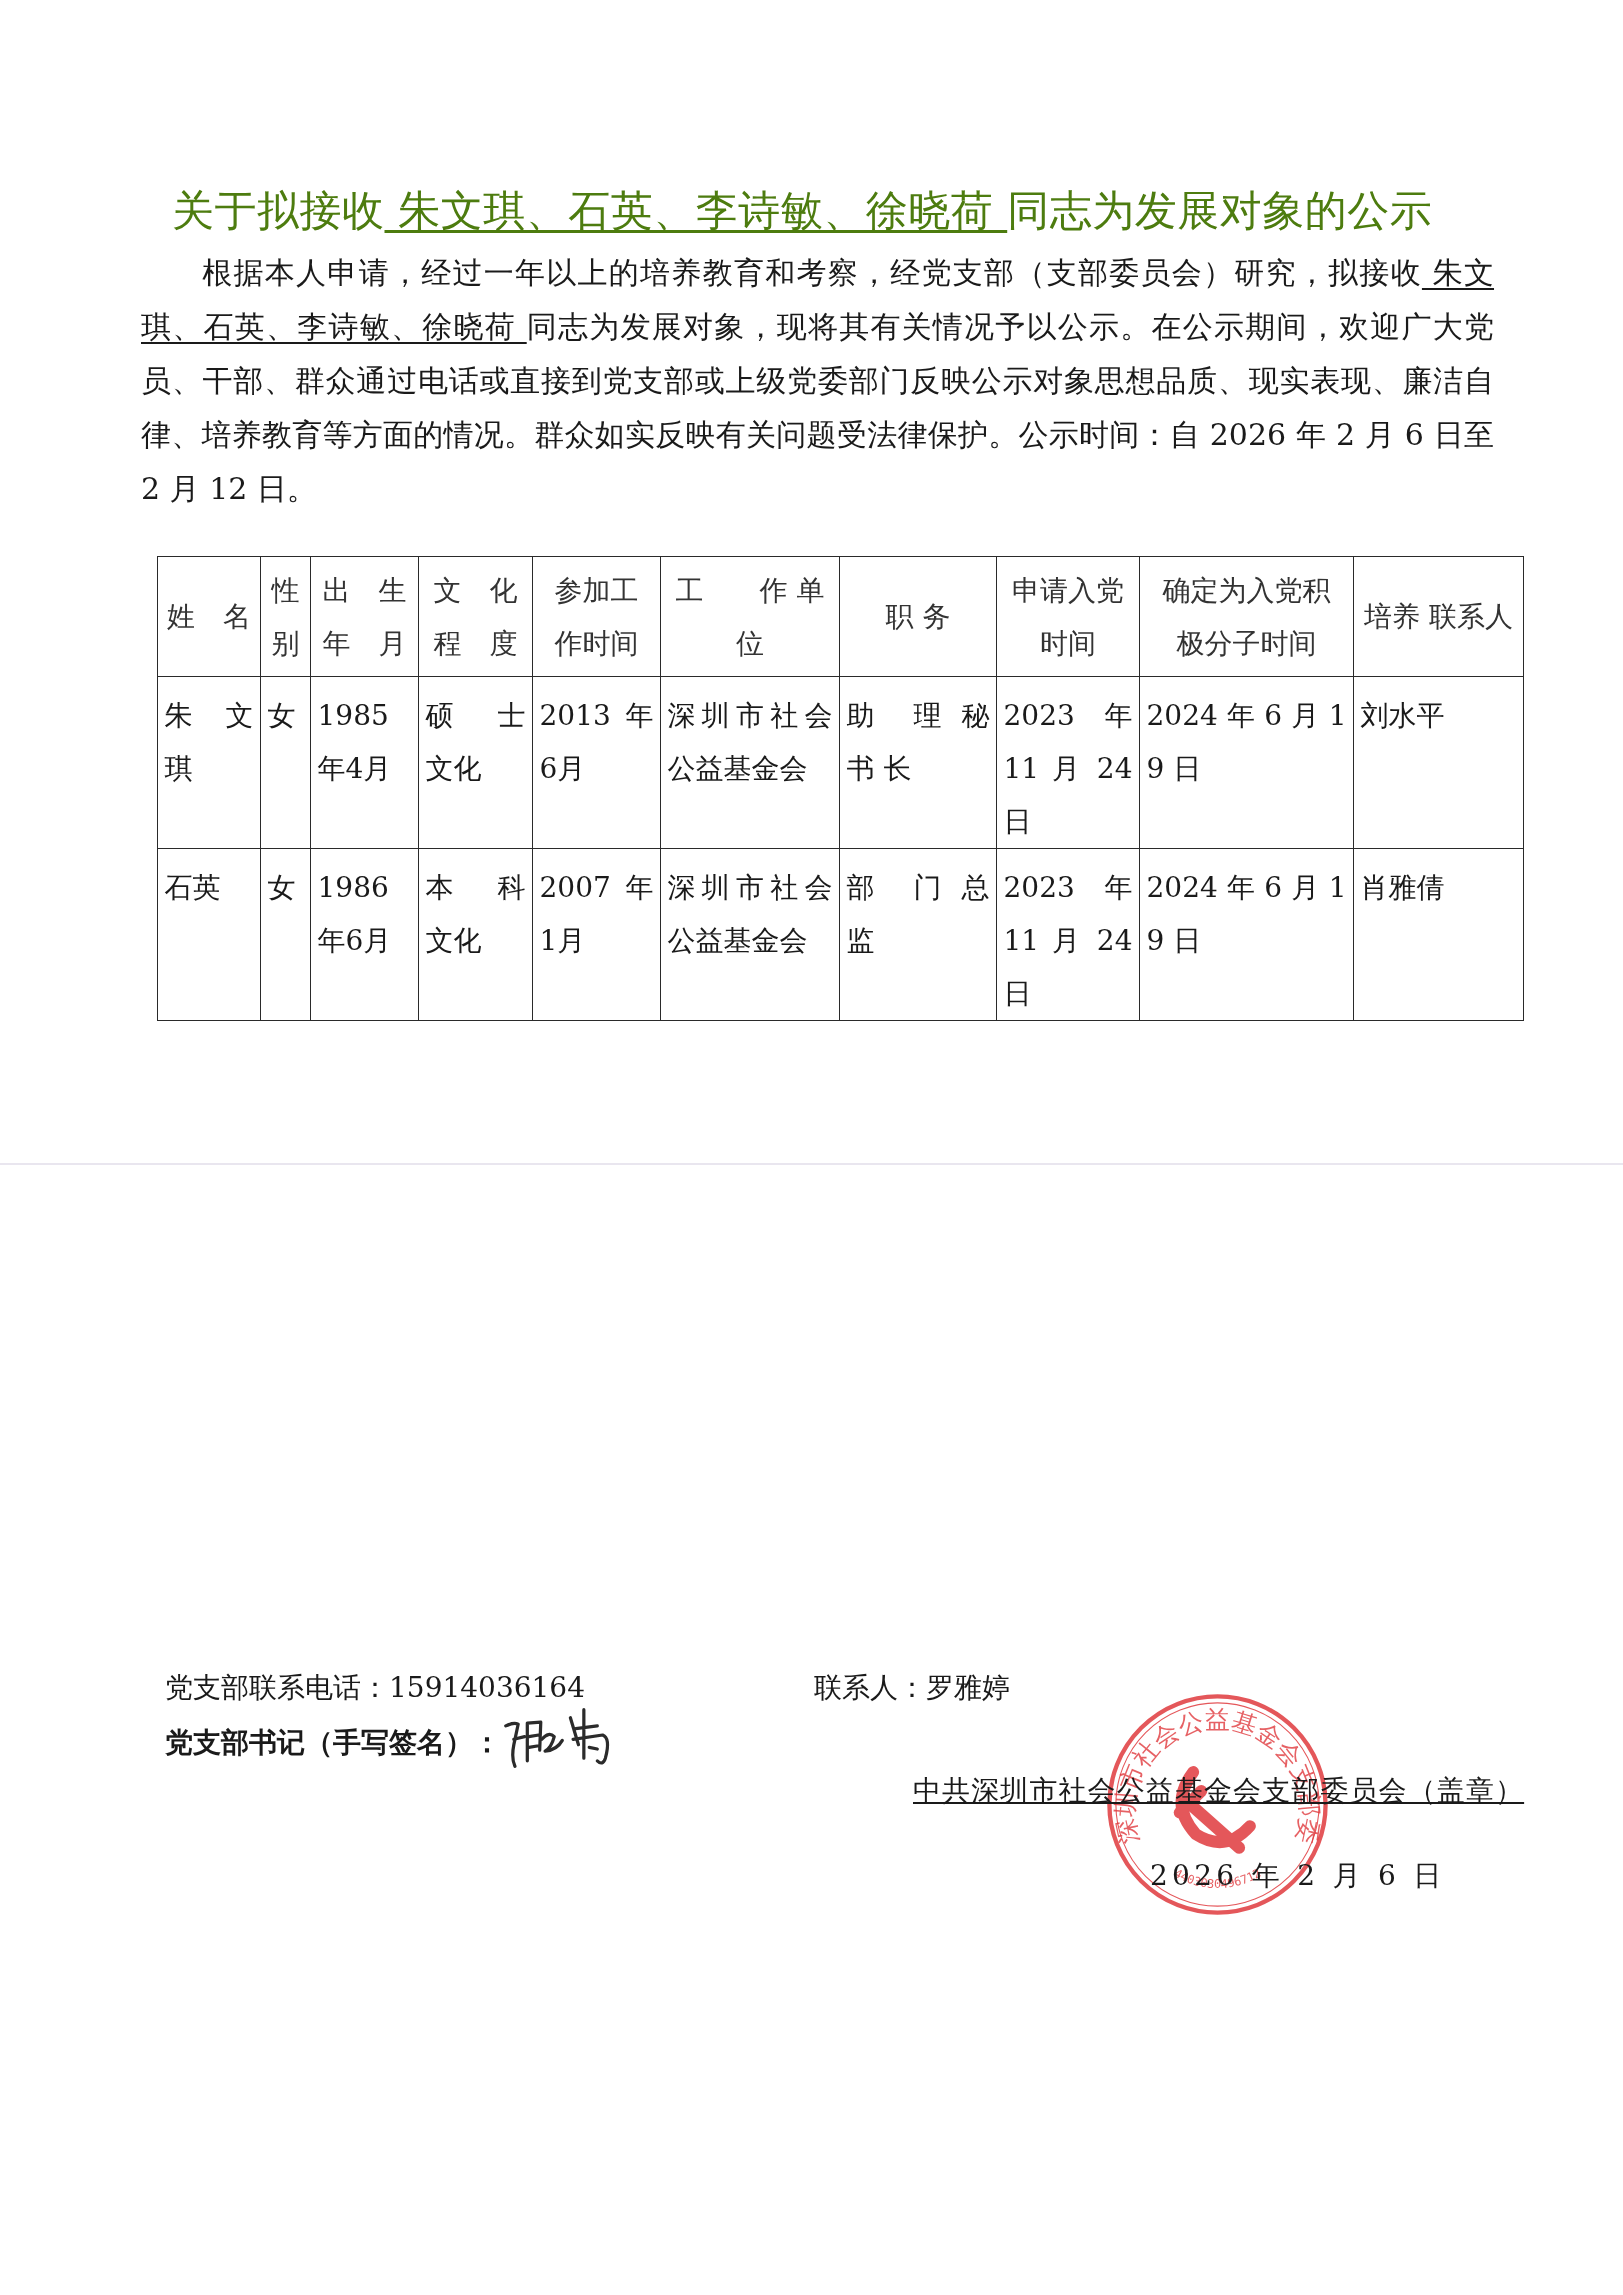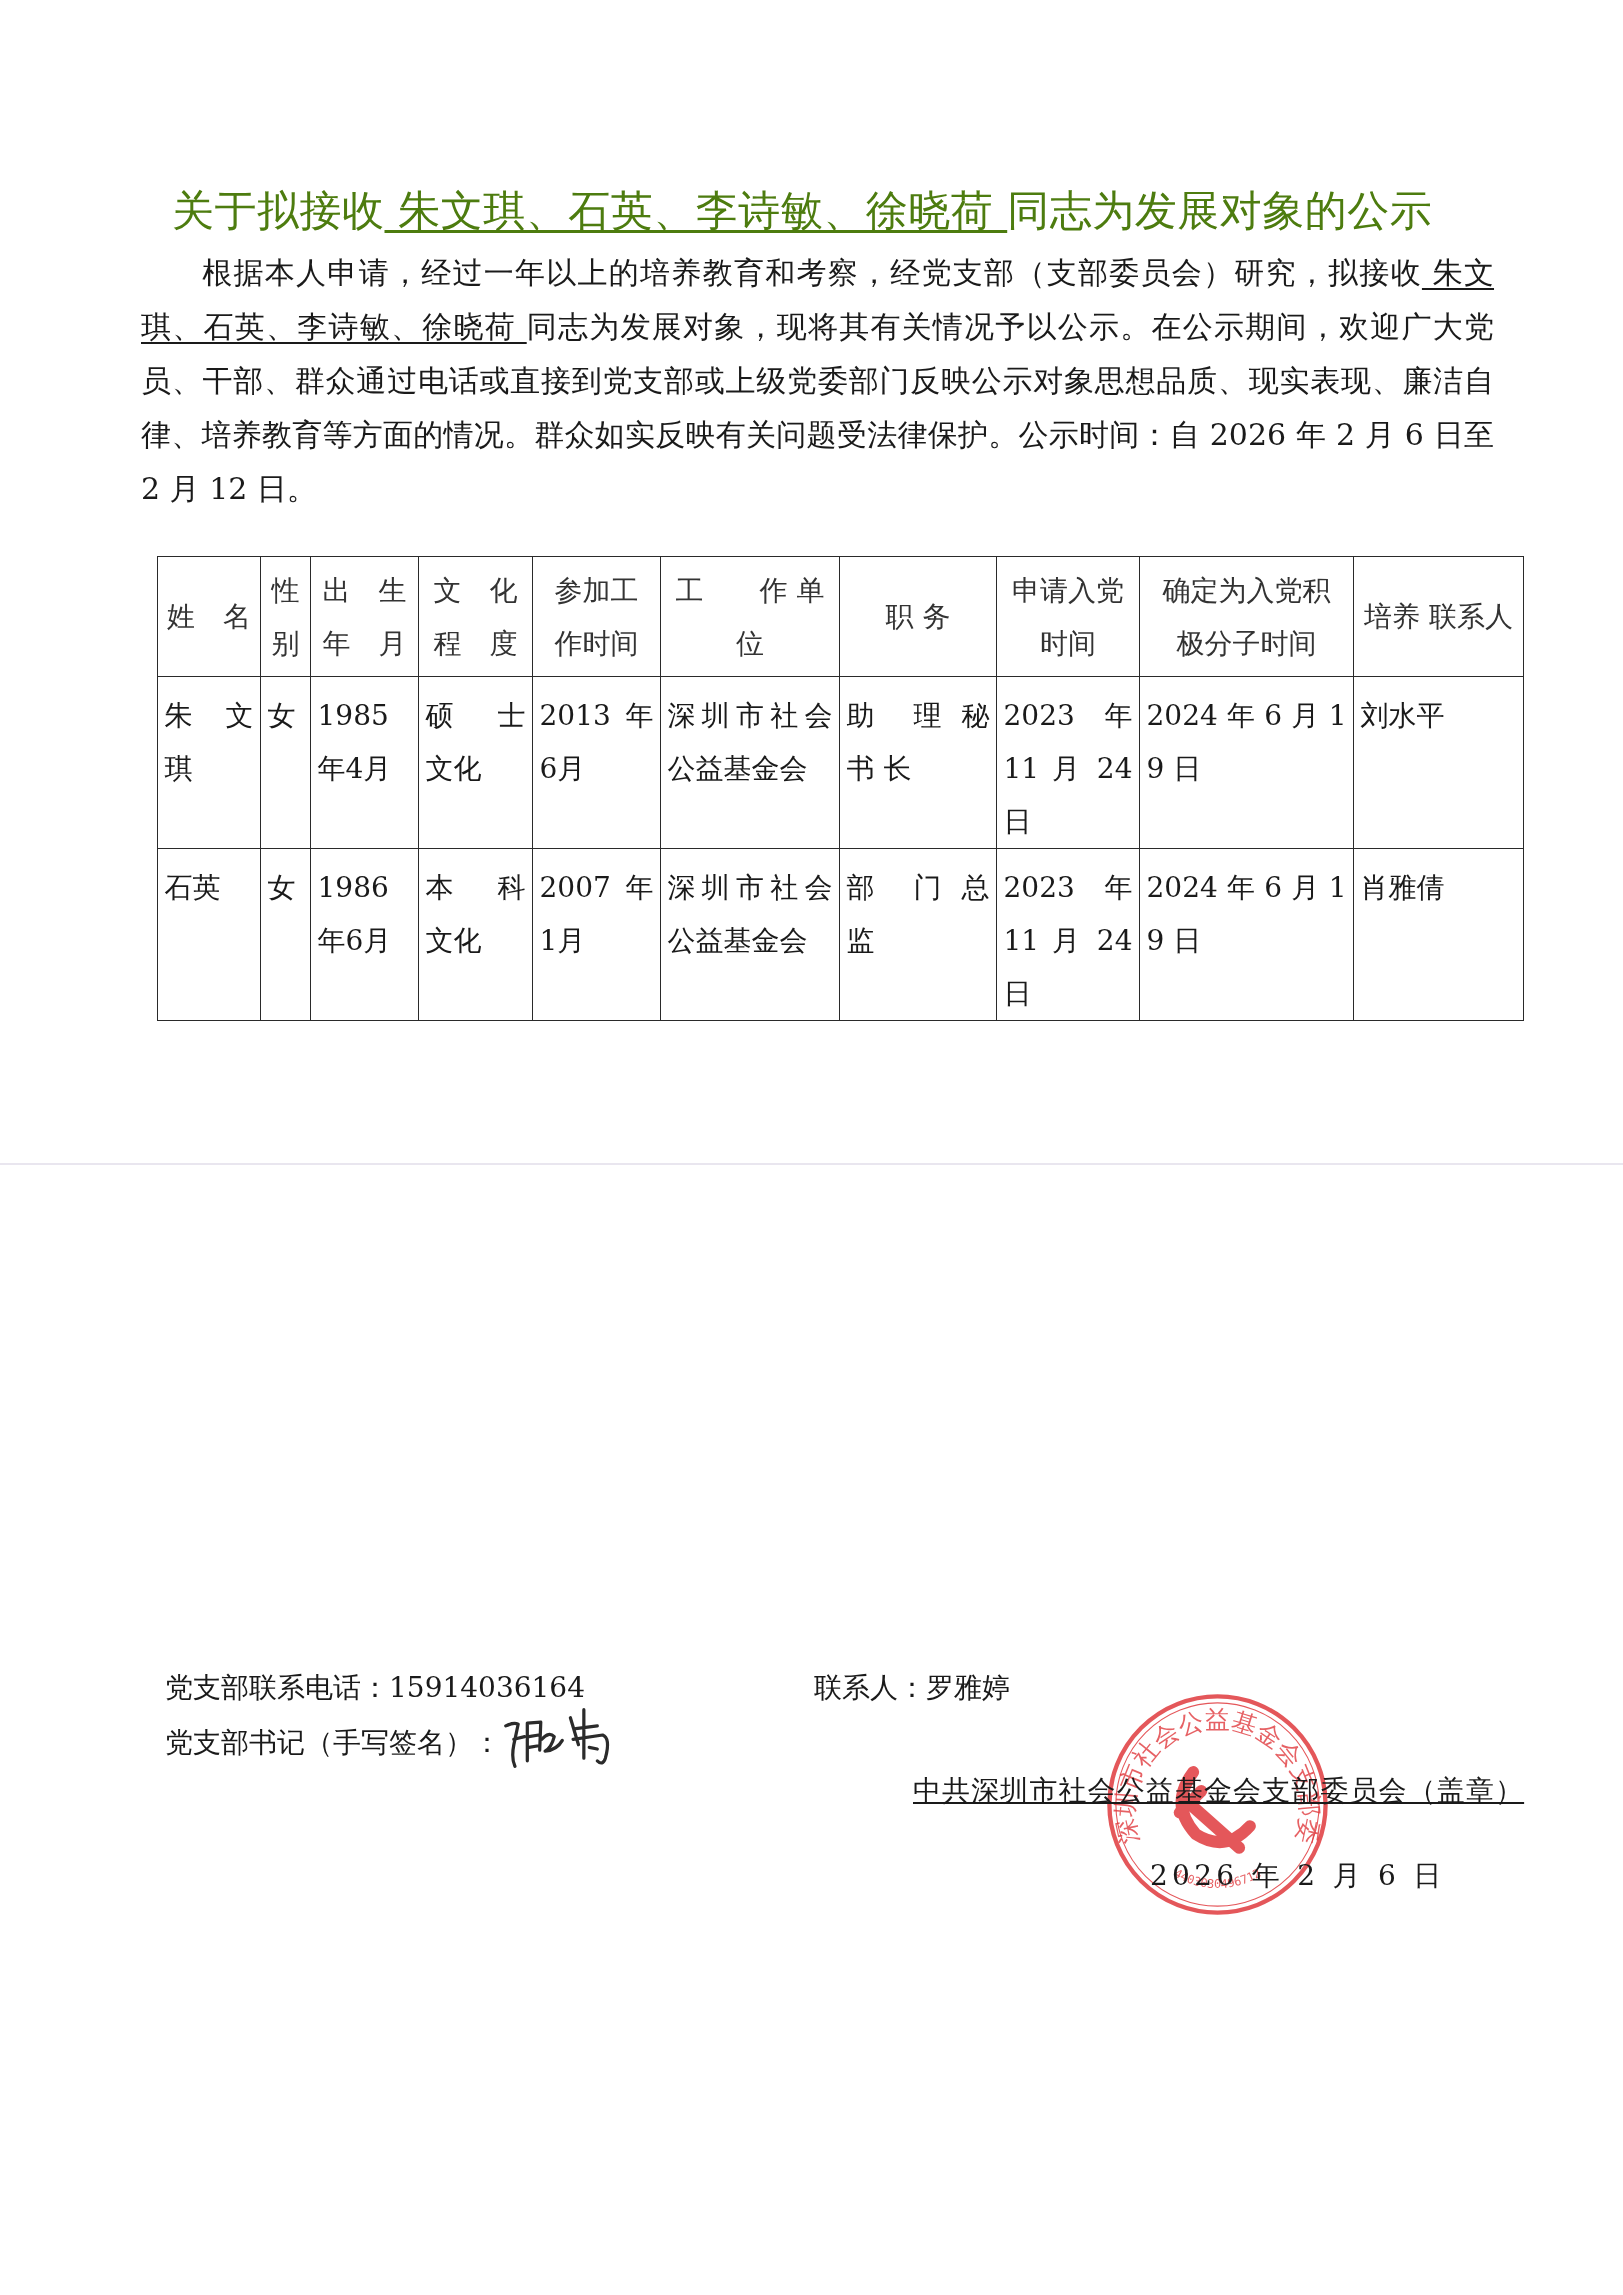--- a/index.html
+++ b/index.html
@@ -104,21 +104,21 @@
   <tbody>
   </tbody>
 </table>
 
 <div class="abs footer-text" style="left:165px; top:1669px;">
   <span>党支部联系电话：</span><span>15914036164</span>
 </div>
 <div class="abs footer-text" style="left:814px; top:1669px;">
   <span>联系人：</span><span>罗雅婷</span>
 </div>
-<div class="abs footer-text" style="left:165px; top:1724px;">
+<div class="abs footer-text" style="left:165px; top:1724px;font-weight:bold;">
   <span>党支部书记（手写签名）：</span>
 </div>
 
 <svg class="abs sig" width="124" height="70" viewBox="0 0 230 130">
   <g fill="none" stroke="#2b2b2b" stroke-width="6" stroke-linecap="round" stroke-linejoin="round">
     <path d="M5 35 Q20 28 28 32 L20 70 Q15 95 22 110 M20 60 L40 55"></path>
     <path d="M45 30 L45 100 M45 30 L70 28 L68 80 M48 55 L66 52 M48 75 L66 72"></path>
     <path d="M72 60 Q85 45 95 55 Q90 75 78 82 Q100 80 110 62"></path>
     <path d="M125 20 L140 70 M150 5 L150 95 M135 40 L175 35 M130 60 L185 52 Q200 58 190 95 Q185 110 175 100 M160 75 L175 78"></path>
   </g>

